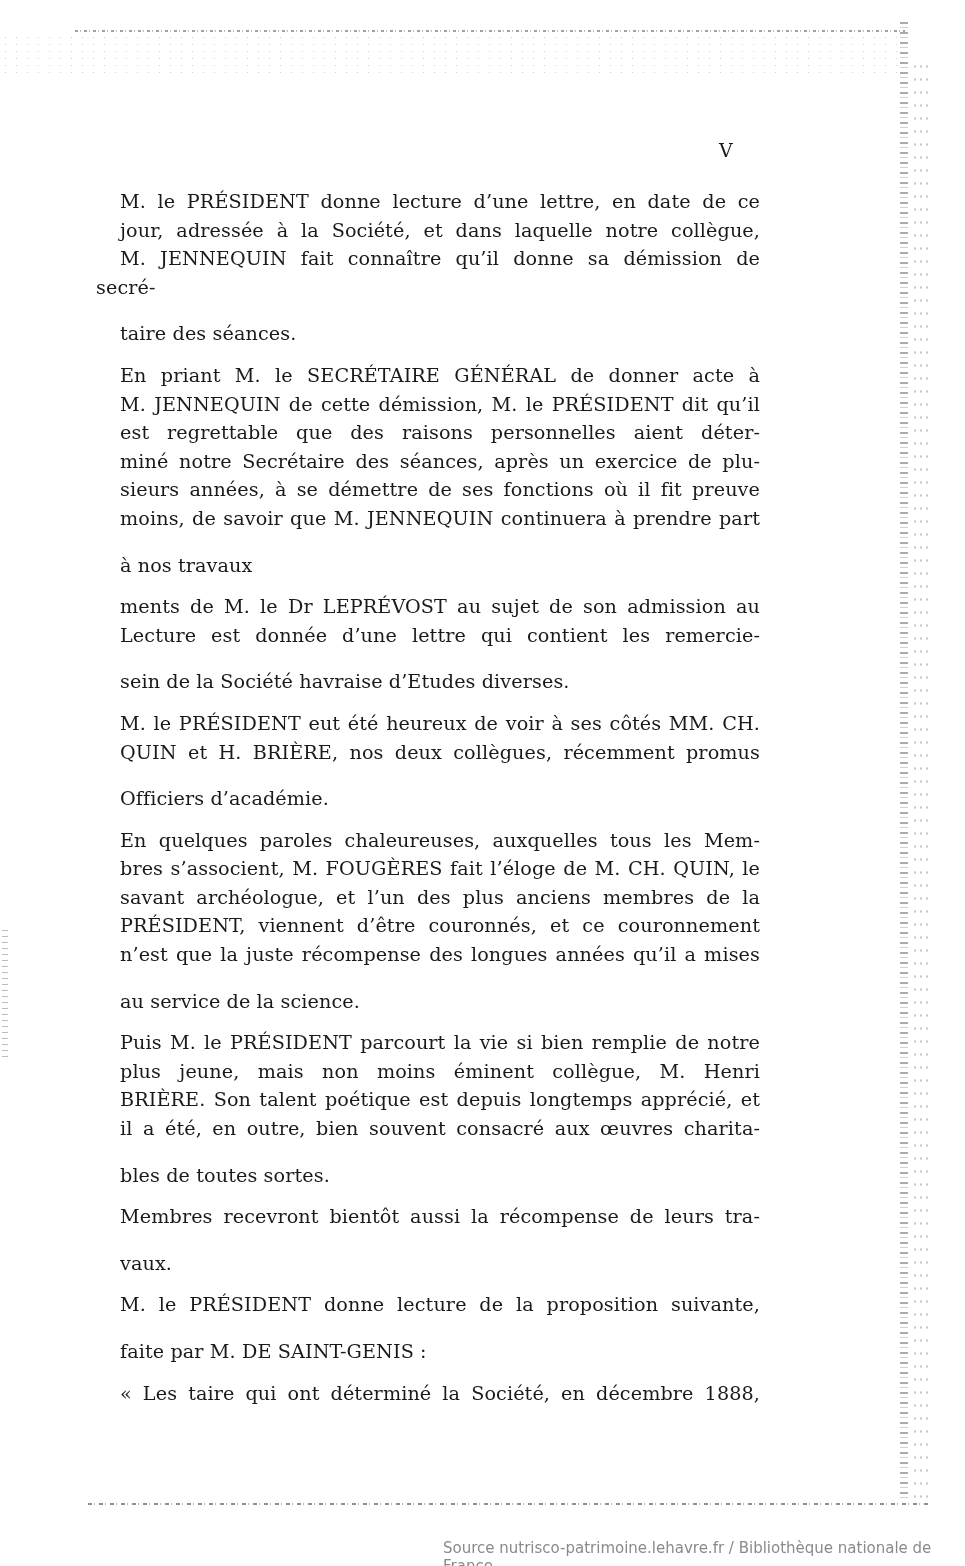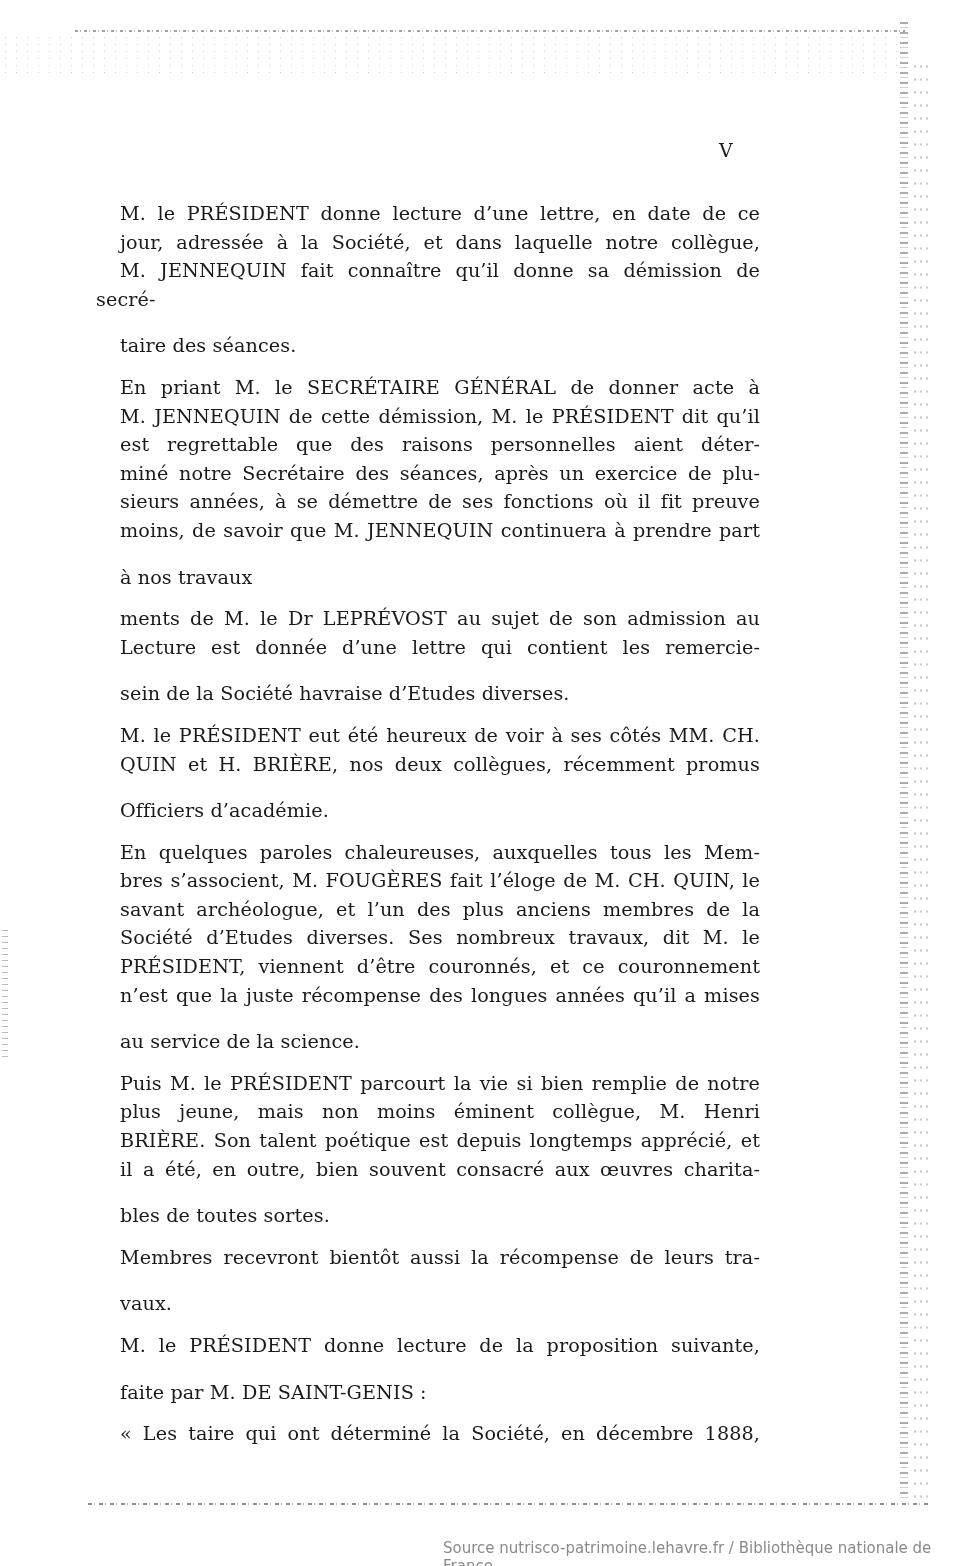--- a/index.html
+++ b/index.html
@@ -13,21 +13,21 @@
   .scan-right { position: absolute; left: 900px; top: 22px; width: 8px; height: 1480px;
                 background: repeating-linear-gradient(180deg,#444 0 2px,transparent 2px 5px,#999 5px 6px,transparent 6px 10px); opacity: .45; }
   .scan-right2 { position: absolute; left: 912px; top: 60px; width: 20px; height: 1440px;
                  background-image: radial-gradient(#777 0.6px, transparent 0.8px);
                  background-size: 6px 13px; opacity: .4; }
   .scan-left { position: absolute; left: 2px; top: 930px; width: 6px; height: 130px;
                background: repeating-linear-gradient(180deg,#777 0 1px,transparent 1px 6px); opacity: .5; }
   .scan-bottom { position: absolute; left: 88px; top: 1503px; width: 840px; height: 2px;
                  background: repeating-linear-gradient(90deg,#444 0 4px,transparent 4px 6px,#888 6px 7px,transparent 7px 11px); opacity: .6; }
   .page-number { position: absolute; left: 719px; top: 139px; font-size: 19px; }
-  .text-block { position: absolute; left: 96px; top: 200px; width: 664px; }
+  .text-block { position: absolute; left: 96px; top: 188px; width: 664px; }
   .para { font-size: 19.2px; line-height: 28.6px; text-align: justify; margin: 0 0 13px 0;
           text-indent: 24px; letter-spacing: 0.1px; }
   .para .line { display: block; text-align: justify; text-align-last: justify; }
   .para .line.last { text-align-last: left; margin-top: 18px; }
   .source { position: absolute; left: 443px; top: 1539px; font-family: "DejaVu Sans", sans-serif;
             font-size: 15px; color: #8a8a8a; }
 </style>
 </head>
 <body>
 
@@ -63,21 +63,20 @@
   </p>
   <p class="para">
     <span class="line">M. le PRÉSIDENT eut été heureux de voir à ses côtés MM. CH.</span>
     <span class="line">QUIN et H. BRIÈRE, nos deux collègues, récemment promus</span>
     <span class="line last">Officiers d’académie.</span>
   </p>
   <p class="para">
     <span class="line">En quelques paroles chaleureuses, auxquelles tous les Mem-</span>
     <span class="line">bres s’associent, M. FOUGÈRES fait l’éloge de M. CH. QUIN, le</span>
     <span class="line">savant archéologue, et l’un des plus anciens membres de la</span>
-    <span class="line">Société d’Etudes diverses. Ses nombreux travaux, dit M. le</span>
     <span class="line">PRÉSIDENT, viennent d’être couronnés, et ce couronnement</span>
     <span class="line">n’est que la juste récompense des longues années qu’il a mises</span>
     <span class="line last">au service de la science.</span>
   </p>
   <p class="para">
     <span class="line">Puis M. le PRÉSIDENT parcourt la vie si bien remplie de notre</span>
     <span class="line">plus jeune, mais non moins éminent collègue, M. Henri</span>
     <span class="line">BRIÈRE. Son talent poétique est depuis longtemps apprécié, et</span>
     <span class="line">il a été, en outre, bien souvent consacré aux œuvres charita-</span>
     <span class="line last">bles de toutes sortes.</span>

